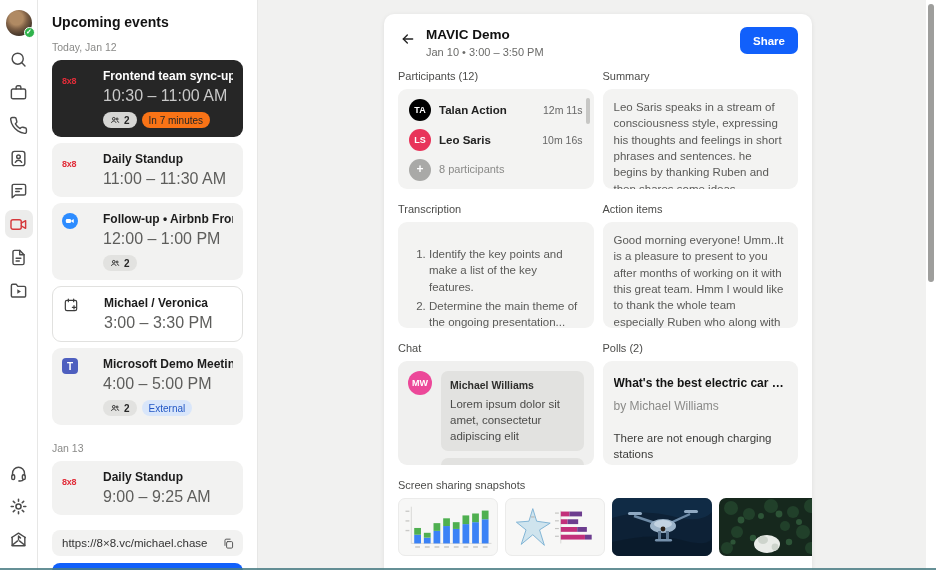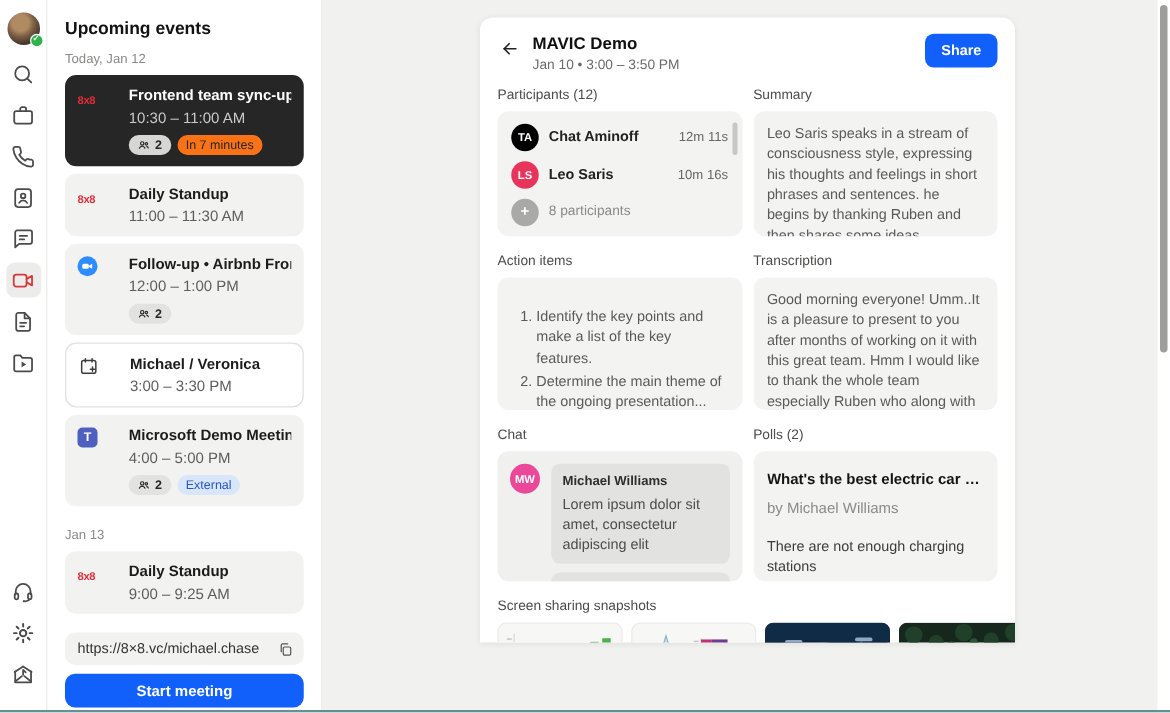--- a/index.html
+++ b/index.html
@@ -28,21 +28,21 @@
     border-right:1px solid #e7e7e6; padding:14px 14px 12px; display:flex; flex-direction:column; }
   .events-title { font-size:14px; font-weight:bold; color:#121212; }
   .date-label { font-size:10.5px; color:#8a8a88; margin:11px 0 7px; }
   .ev { border-radius:9px; padding:9px 10px; margin-bottom:6px; background:#f2f2f1; display:flex; gap:24px; cursor:pointer; }
   .ev.dark { background:#262626; }
   .ev.outline { background:#fff; border:1px solid #e1e1df; }
   .ev-icon { width:17px; flex:none; padding-top:1px; }
   .ev-body { flex:1; min-width:0; }
   .ev-title { font-size:12px; font-weight:bold; color:#1c1c1c; white-space:nowrap; overflow:hidden; }
   .ev.dark .ev-title { color:#fff; }
-  .ev-time { font-size:12px; color:#5d5d5b; margin-top:4px; }
+  .ev-time { font-size:16px; color:#5d5d5b; margin-top:4px; }
   .ev.dark .ev-time { color:#c9c9c9; }
   .chips { display:flex; gap:5px; margin-top:7px; }
   .chip { display:inline-flex; align-items:center; gap:4px; font-size:10px; color:#262626;
     background:#e2e2e0; border-radius:10px; padding:2.5px 7px; font-weight:bold; }
   .chip svg { width:10px; height:10px; }
   .ev.dark .chip { background:#d6d6d4; }
   .chip.badge { background:#ececea; border:1px solid #d2d2d0; font-weight:normal; }
   .ev.dark .chip.badge { background:#f97316; border:none; }
   .chip.external { background:#d9e6fa; color:#2257c5; font-weight:normal; border:none; }
   .logo8 { font-size:9px; font-weight:bold; color:#e12d39; letter-spacing:-0.3px; }
@@ -59,21 +59,21 @@
   .pm-label svg { width:12px; height:12px; color:#555; }
   .url-box { margin-top:9px; background:#f2f2f1; border-radius:8px; height:26px; display:flex;
     align-items:center; padding:0 8px 0 10px; cursor:pointer; }
   .url-text { flex:1; font-size:11.5px; color:#333; white-space:nowrap; overflow:hidden; }
   .url-box svg { width:13px; height:13px; color:#555; flex:none; }
   .btn { height:27px; border-radius:8px; display:flex; align-items:center; justify-content:center;
     font-size:12px; font-weight:bold; margin-top:7px; color:#fff; cursor:pointer; }
   .btn.start { background:#1160fb; }
 
   
-  .card { position:absolute; left:384px; top:14px; width:428px; height:500px; background:#fff;
+  .card { position:absolute; left:384px; top:14px; width:428px; height:556px; background:#fff;
     border-radius:10px 10px 0 0; box-shadow:0 1px 5px rgba(0,0,0,.08); padding:13px 14px 0; overflow:hidden; }
   .mhead { display:flex; align-items:flex-start; }
   .back { color:#222; margin:4px 10px 0 2px; cursor:pointer; }
   .back svg { width:16px; height:16px; }
   .mh-titles { flex:1; min-width:0; }
   .m-title { font-size:13.5px; font-weight:bold; color:#101010; }
   .m-sub { font-size:11px; color:#6b6b69; margin-top:4px; }
   .mbtn { height:27px; border-radius:7px; padding:0 13px; display:flex; align-items:center;
     font-size:11.5px; font-weight:bold; color:#fff; margin-left:8px; flex:none; cursor:pointer; }
   .mbtn.dark { background:#4a4a48; }
@@ -344,41 +344,41 @@
       <div class="mbtn blue">Share</div>
     </div>
 
     <div class="grid">
       <div class="sec-label first">Participants (12)</div>
       <div class="sec-label first">Summary</div>
 
       <div class="sec-card h1">
         <div class="p-row">
           <span class="p-av ta">TA</span>
-          <span class="p-name">Chat Aminoff</span>
+          <span class="p-name">Talan Action</span>
           <span class="p-dur">12m 11s</span>
         </div>
         <div class="p-row">
           <span class="p-av ls">LS</span>
           <span class="p-name">Leo Saris</span>
           <span class="p-dur">10m 16s</span>
         </div>
         <div class="p-row">
           <span class="p-av more">+</span>
           <span class="p-more-label">8 participants</span>
         </div>
         <div class="scroll-pill"></div>
       </div>
 
       <div class="sec-card h1">
         <span>Leo Saris speaks in a stream of consciousness style, expressing his thoughts and feelings in short phrases and sentences. he begins by thanking Ruben and then shares some ideas...</span>
       </div>
 
+      <div class="sec-label">Transcription</div>
       <div class="sec-label">Action items</div>
-      <div class="sec-label">Transcription</div>
 
       <div class="sec-card h2 actions">
         <ol>
           <li>Identify the key points and make a list of the key features.</li>
           <li>Determine the main theme of the ongoing presentation...</li>
         </ol>
       </div>
 
       <div class="sec-card h2">
         <span>Good morning everyone! Umm..It is a pleasure to present to you after months of working on it with this great team. Hmm I would like to thank  the whole team especially Ruben who along with Ishi has achi..</span>

